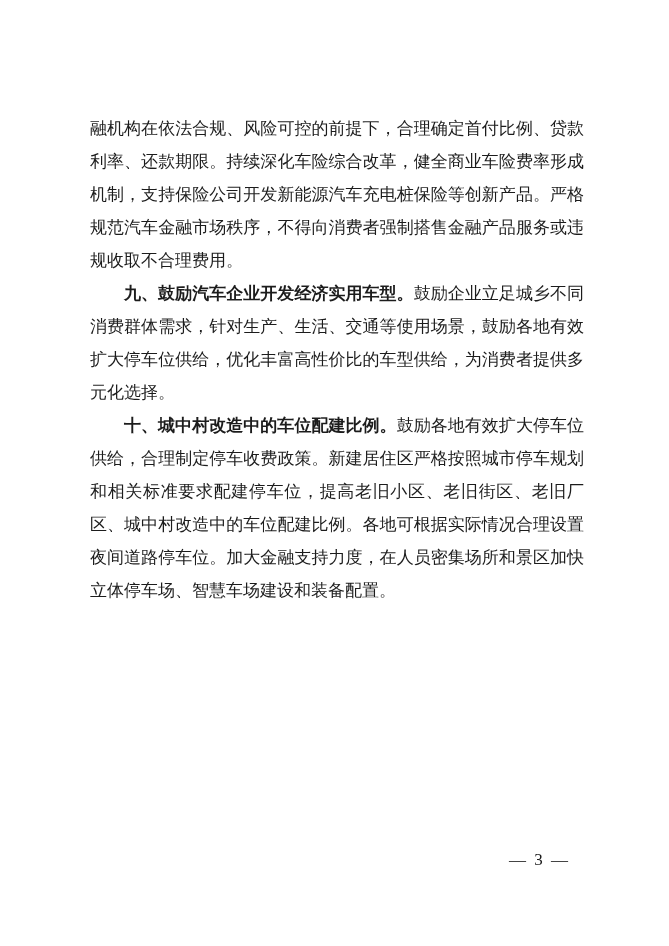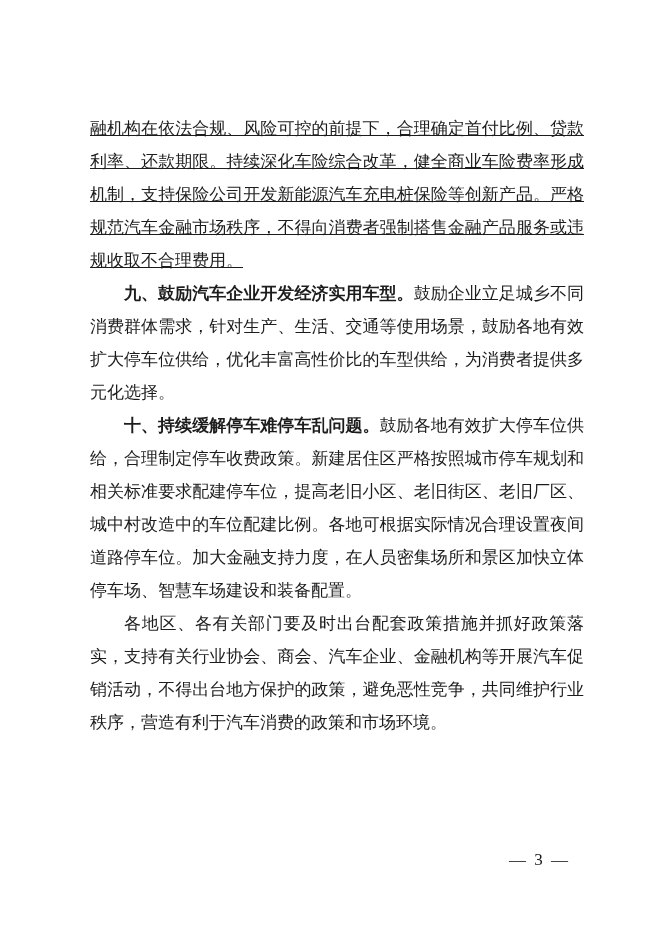--- a/index.html
+++ b/index.html
@@ -26,21 +26,20 @@
     text-align: justify;
     text-justify: inter-character;
   }
   .para {
     margin: 0;
     padding: 0;
     text-indent: 34px;
   }
   .para.no-indent {
     text-indent: 0;
-    text-decoration: underline;
   }
   .lead {
     font-weight: 700;
     font-family: Liberation Sans, sans-serif;
   }
   .footer {
     position: absolute;
     top: 850px;
     right: 99px;
     font-size: 17px;
@@ -49,17 +48,16 @@
     font-family: "Liberation Serif", "DejaVu Serif", serif;
   }
 </style>
 </head>
 <body>
 
 <div class="page">
   <div class="content">
     <p class="para no-indent"><b class="lead"></b><span>融机构在依法合规、风险可控的前提下，合理确定首付比例、贷款利率、还款期限。持续深化车险综合改革，健全商业车险费率形成机制，支持保险公司开发新能源汽车充电桩保险等创新产品。严格规范汽车金融市场秩序，不得向消费者强制搭售金融产品服务或违规收取不合理费用。</span></p>
     <p class="para"><b class="lead">九、鼓励汽车企业开发经济实用车型。</b><span>鼓励企业立足城乡不同消费群体需求，针对生产、生活、交通等使用场景，鼓励各地有效扩大停车位供给，优化丰富高性价比的车型供给，为消费者提供多元化选择。</span></p>
-    <p class="para"><b class="lead">十、持续缓解停车难停车乱问题。</b><span>鼓励各地有效扩大停车位供给，合理制定停车收费政策。新建居住区严格按照城市停车规划和相关标准要求配建停车位，提高老旧小区、老旧街区、老旧厂区、城中村改造中的车位配建比例。各地可根据实际情况合理设置夜间道路停车位。加大金融支持力度，在人员密集场所和景区加快立体停车场、智慧车场建设和装备配置。</span></p>
-    <p class="para"><b class="lead"></b><span>各地区、各有关部门要及时出台配套政策措施并抓好政策落实，支持有关行业协会、商会、汽车企业、金融机构等开展汽车促销活动，不得出台地方保护的政策，避免恶性竞争，共同维护行业秩序，营造有利于汽车消费的政策和市场环境。</span></p>
+    <p class="para"><b class="lead">十、城中村改造中的车位配建比例。</b><span>鼓励各地有效扩大停车位供给，合理制定停车收费政策。新建居住区严格按照城市停车规划和相关标准要求配建停车位，提高老旧小区、老旧街区、老旧厂区、城中村改造中的车位配建比例。各地可根据实际情况合理设置夜间道路停车位。加大金融支持力度，在人员密集场所和景区加快立体停车场、智慧车场建设和装备配置。</span></p>
   </div>
   <div class="footer">— 3 —</div>
 </div>
 
 </body></html>

